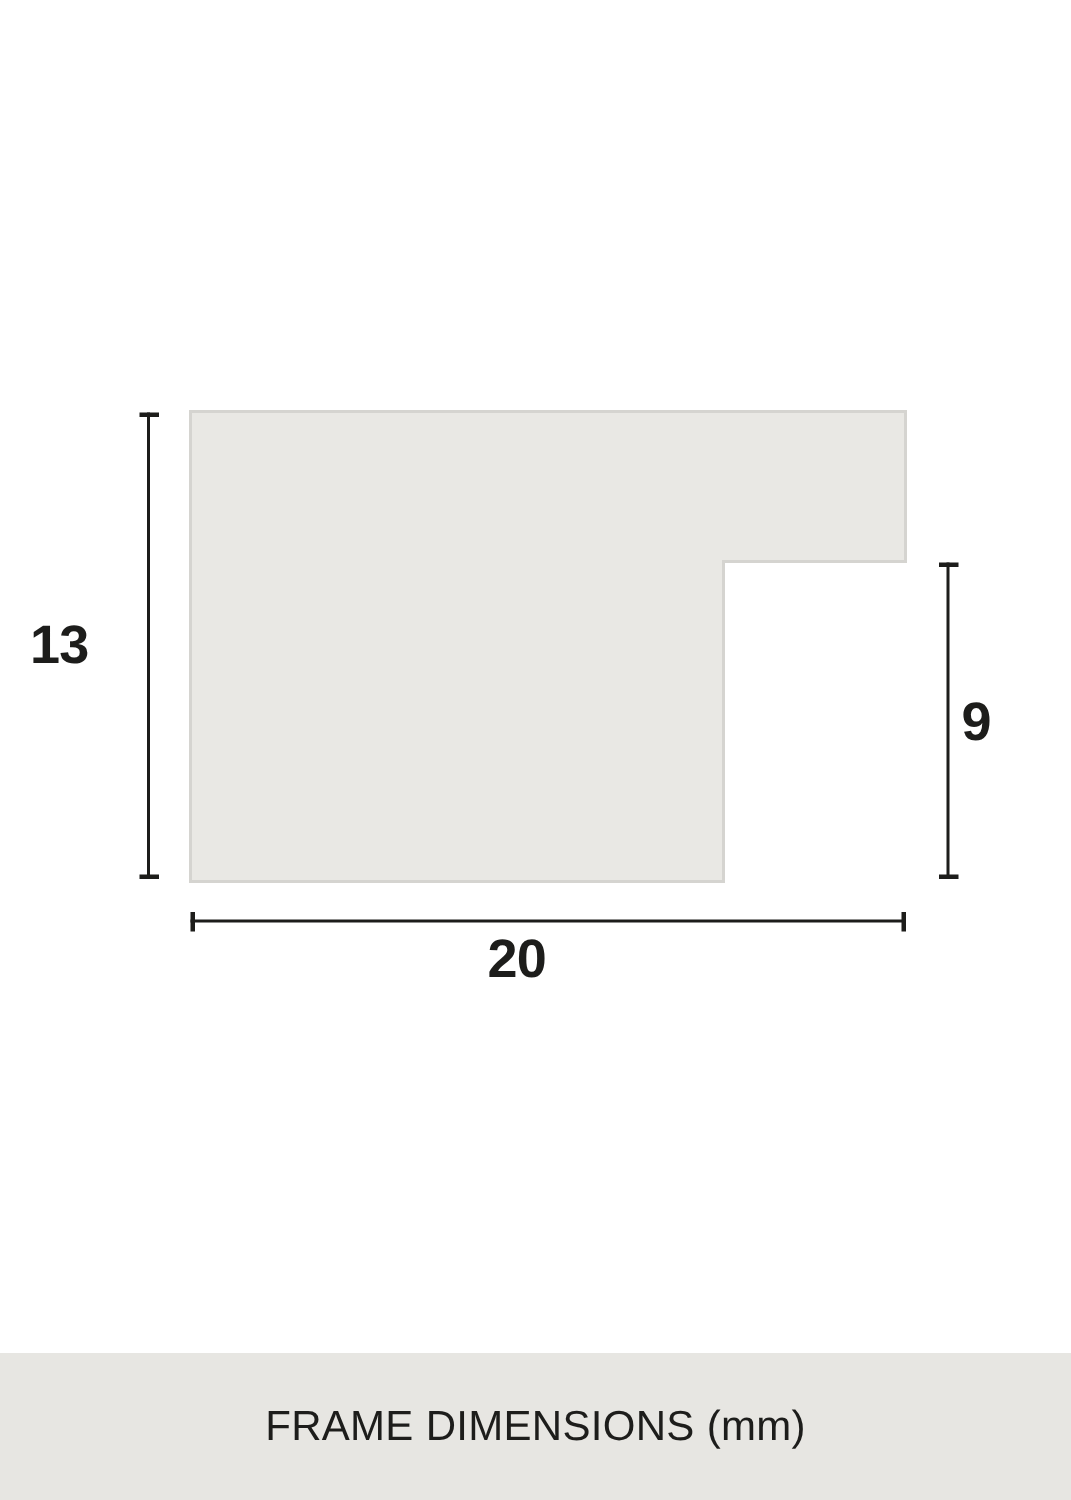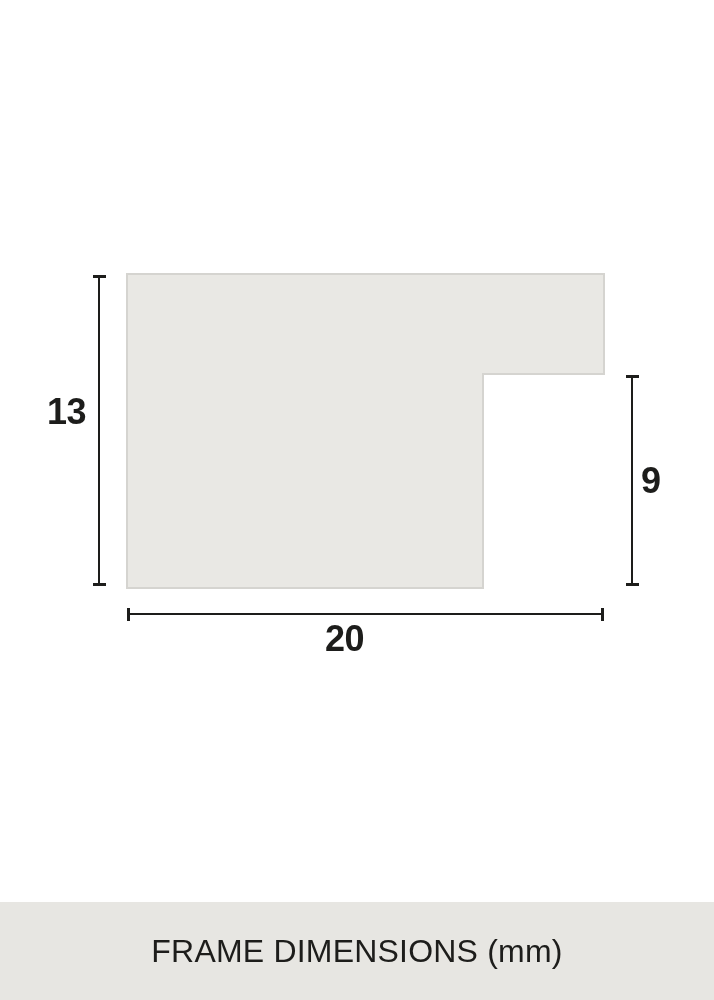--- a/index.html
+++ b/index.html
@@ -47,38 +47,38 @@
 
   
   .dim-label {
     position: absolute;
     font-size: 36px;
     font-weight: bold;
     line-height: 36px;
     color: var(--text, #1d1d1b);
     letter-spacing: -0.5px;
   }
-  .label-height { left: 20px;  top: 394px; width: 66px; text-align: right; }
+  .label-height { left: 20px;  top: 412px; width: 66px; text-align: left; }
   .label-rabbet { left: 641px; top: 463px; }
   .label-width  { left: 325px; top: 621px; width: 80px; text-align: left; }
 
   
   .footer {
     position: absolute;
     left: 0;
     top: 902px;
     width: 714px;
     height: 98px;
     background: var(--footer-bg, #e7e6e2);
     display: flex;
     align-items: center;
     justify-content: center;
   }
   .footer-title {
-    font-size: 32px;
+    font-size: 28px;
     font-weight: 500;
     color: var(--text, #1d1d1b);
     letter-spacing: 0.2px;
     white-space: nowrap;
   }
 </style>
 </head>
 <body>
 
 <div class="canvas">

